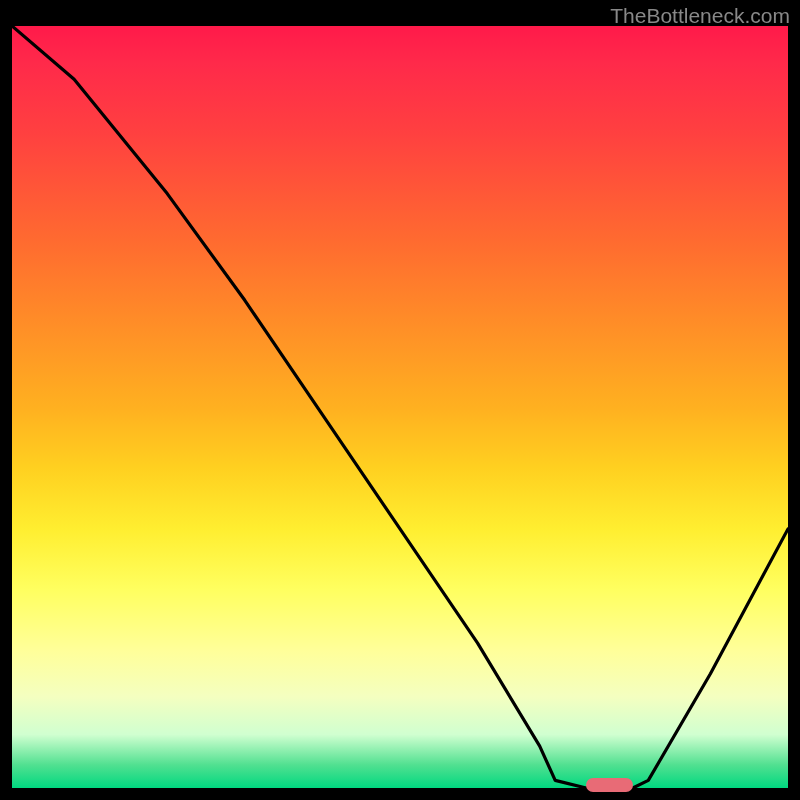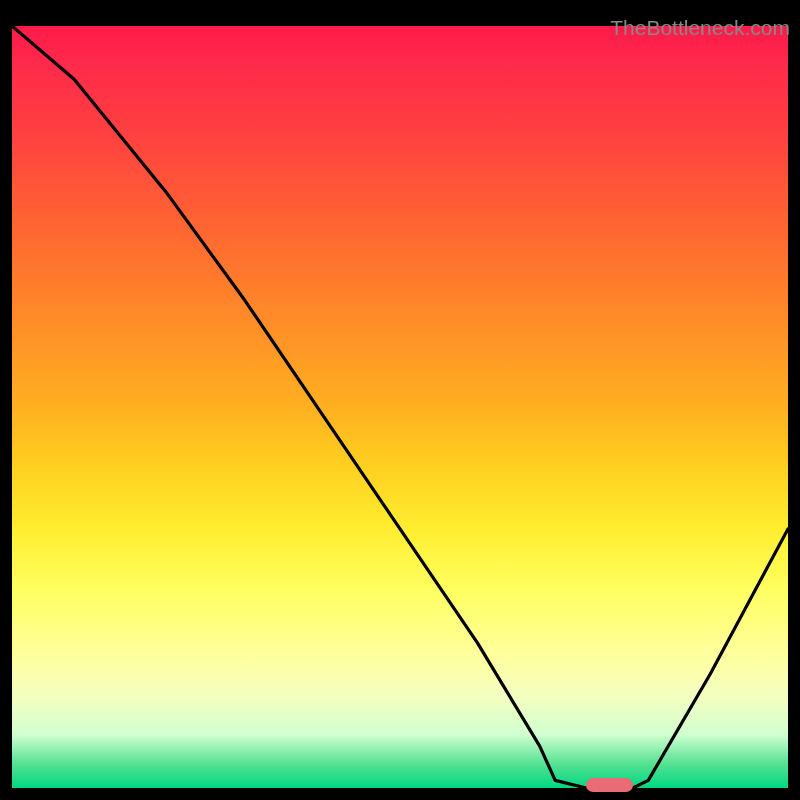--- a/index.html
+++ b/index.html
@@ -28,21 +28,21 @@
       #ffff60 74%,
       #ffff9a 82%,
       #f4ffc0 88%,
       #d0ffd0 93%,
       #50e090 97%,
       #00d880 100%
     );
   }
   .watermark {
     position: absolute;
-    top: 16px;
+    top: 4px;
     right: 10px;
     color: #888;
     font-size: 21px;
     font-weight: 500;
   }
   .curve-svg {
     position: absolute;
     left: 12px;
     top: 26px;
     width: 776px;

